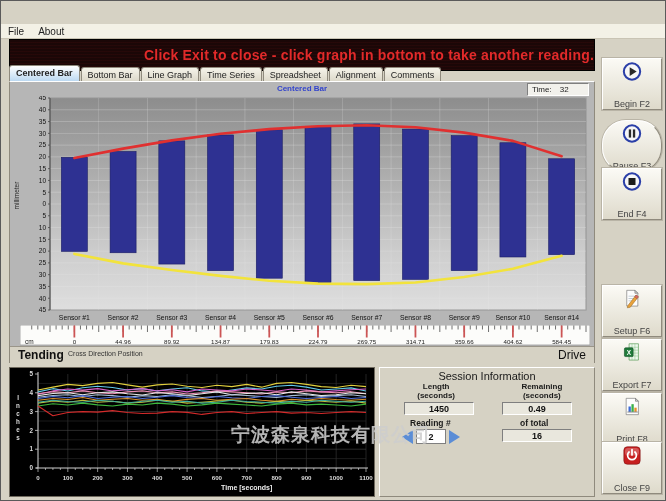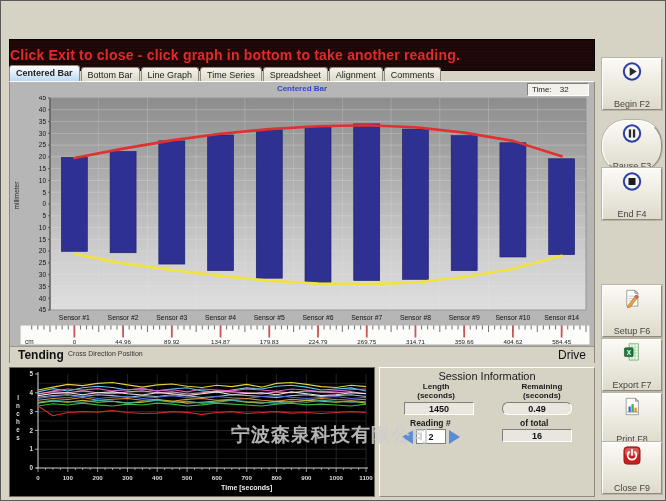--- a/index.html
+++ b/index.html
@@ -18,21 +18,21 @@
   .winbtn { width:18px; height:15px; border:1px solid #8f8a7d; border-radius:2px;
     background:linear-gradient(#fcfbf7,#d8d3c4); display:flex; align-items:center; justify-content:center;
     font-size:9px; color:#333; }
   .winbtn.close { background:linear-gradient(#f2917d,#d53c1e); color:#fff; border-color:#9c2a12; }
   
   .menubar { position:absolute; left:0; top:23px; width:100%; height:15px;
     background:#f3f1e6; border-bottom:1px solid #c9c4b4; display:flex; align-items:center; }
   .menu-item { font-size:10px; color:#222; padding:0 7px; }
   
   .banner { position:absolute; left:8px; top:38px; width:586px; height:32px;
-    background:#1b0707; border:1px solid #000; display:flex; align-items:center; justify-content:flex-start;
+    background:#1b0707; border:1px solid #000; display:flex; align-items:center; justify-content:flex-end;
     background-image:repeating-linear-gradient(0deg, rgba(120,20,20,.12) 0 1px, transparent 1px 3px); }
   .banner span { color:#e22a2a; font-size:14px; font-weight:bold; letter-spacing:.2px; white-space:nowrap; }
   
   .tabs { position:absolute; left:8px; top:64px; height:16px; display:flex; align-items:flex-end; }
   .tab { font-size:9px; color:#222; background:linear-gradient(#f5f3ea,#ddd9ca);
     border:1px solid #8f8a7d; border-bottom:none; border-radius:3px 3px 0 0;
     padding:2px 6px 1px 6px; margin-right:1px; height:14px; white-space:nowrap; }
   .tab.selected { background:linear-gradient(#ffffff,#bcd9f2); font-weight:bold; height:16px; }
   
   .main-panel { position:absolute; left:8px; top:80px; width:586px; height:282px;
@@ -56,21 +56,21 @@
   .watermark { position:absolute; left:230px; top:421px; font-size:19px; letter-spacing:1px;
     color:rgba(205,205,205,.88); font-weight:bold; z-index:5; white-space:nowrap; }
   .session { position:absolute; left:378px; top:366px; width:216px; height:130px;
     background:#d6d2c4; border:1px solid #fff; border-right-color:#8f8a7d; border-bottom-color:#8f8a7d; }
   .sess-title { position:absolute; top:2px; width:100%; text-align:center; font-size:11px; color:#1a1a1a; }
   .sess-h { position:absolute; top:15px; width:50%; text-align:center; font-size:8px; font-weight:bold; color:#1a1a1a; line-height:8.5px; }
   .sess-h.left { left:8px; width:45%; } .sess-h.right { right:4px; width:45%; }
   .sess-val { position:absolute; top:34px; width:70px; height:13px; background:#e9e7dd;
     border:1px solid #7f7f7f; border-right-color:#fff; border-bottom-color:#fff;
     font-size:9px; font-weight:bold; color:#111; text-align:center; line-height:12px; }
-  .sess-val.left { left:24px; } .sess-val.right { left:122px;border-radius:6px; }
+  .sess-val.left { left:24px; } .sess-val.right { left:122px; }
   .sess-l2 { position:absolute; top:50px; font-size:8.5px; font-weight:bold; color:#1a1a1a; }
   .stepper { position:absolute; left:22px; top:61px; display:flex; align-items:center; gap:3px; }
   .arrow { width:0; height:0; border-top:7px solid transparent; border-bottom:7px solid transparent; }
   .arrow.leftA { border-right:11px solid #5b8dd6; }
   .arrow.rightA { border-left:11px solid #5b8dd6; }
   .reading-box { width:30px; height:15px; background:#fff; border:1px solid #7f7f7f;
     font-size:9px; font-weight:bold; text-align:center; line-height:14px; color:#111; }
   .total-box { position:absolute; left:122px; top:61px; width:70px; height:13px; background:#e9e7dd;
     border:1px solid #7f7f7f; border-right-color:#fff; border-bottom-color:#fff;
     font-size:9px; font-weight:bold; color:#111; text-align:center; line-height:12px; }
@@ -82,20 +82,24 @@
     box-shadow:0 0 0 1px #b9b4a6; display:flex; flex-direction:column; align-items:center; justify-content:flex-start; padding-top:2px; }
   .fbtn .lbl { font-size:9px; color:#444; margin-top:17px; }
   .fbtn svg { display:block; }
 </style>
 </head>
 <body>
 
 <div class="window">
 
 
+  <div class="menubar">
+    <div class="menu-item">File</div>
+    <div class="menu-item">About</div>
+  </div>
 
   <div class="banner">
     <span>Click Exit to close - click graph in bottom to take another reading.</span>
   </div>
 
   <div class="tabs">
     <div class="tab selected">Centered Bar</div>
     <div class="tab">Bottom Bar</div>
     <div class="tab">Line Graph</div>
     <div class="tab">Time Series</div>

